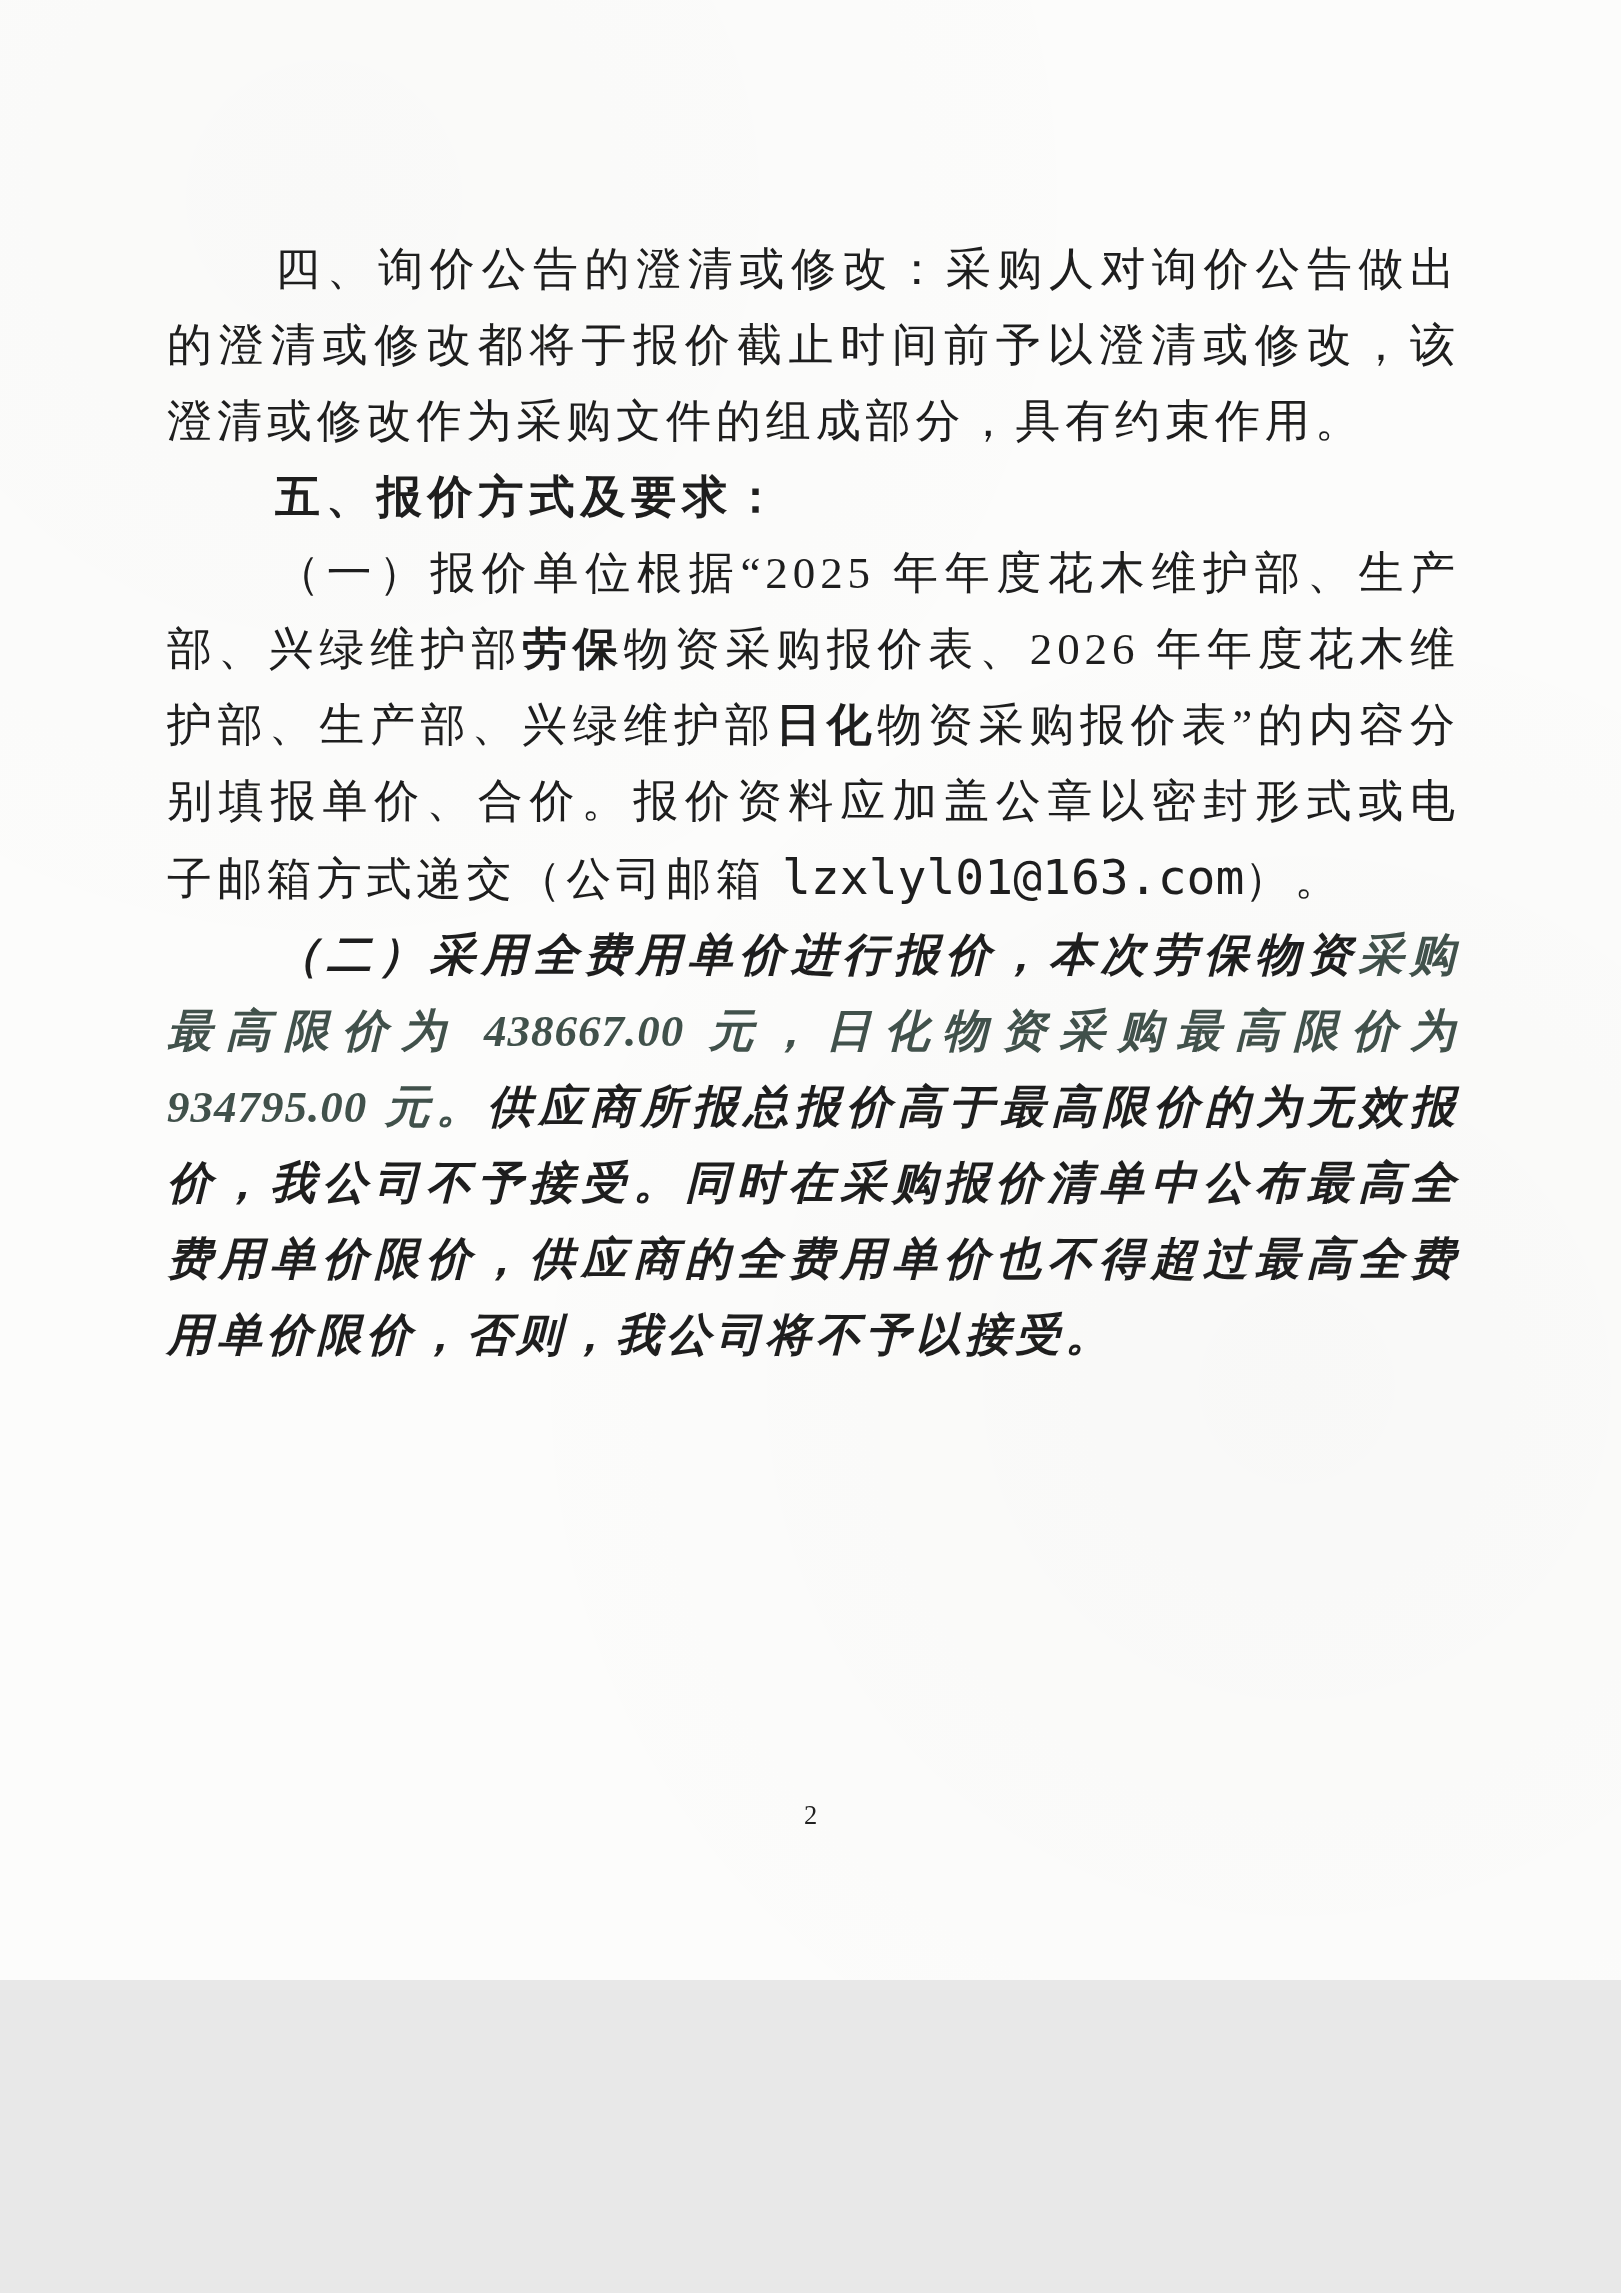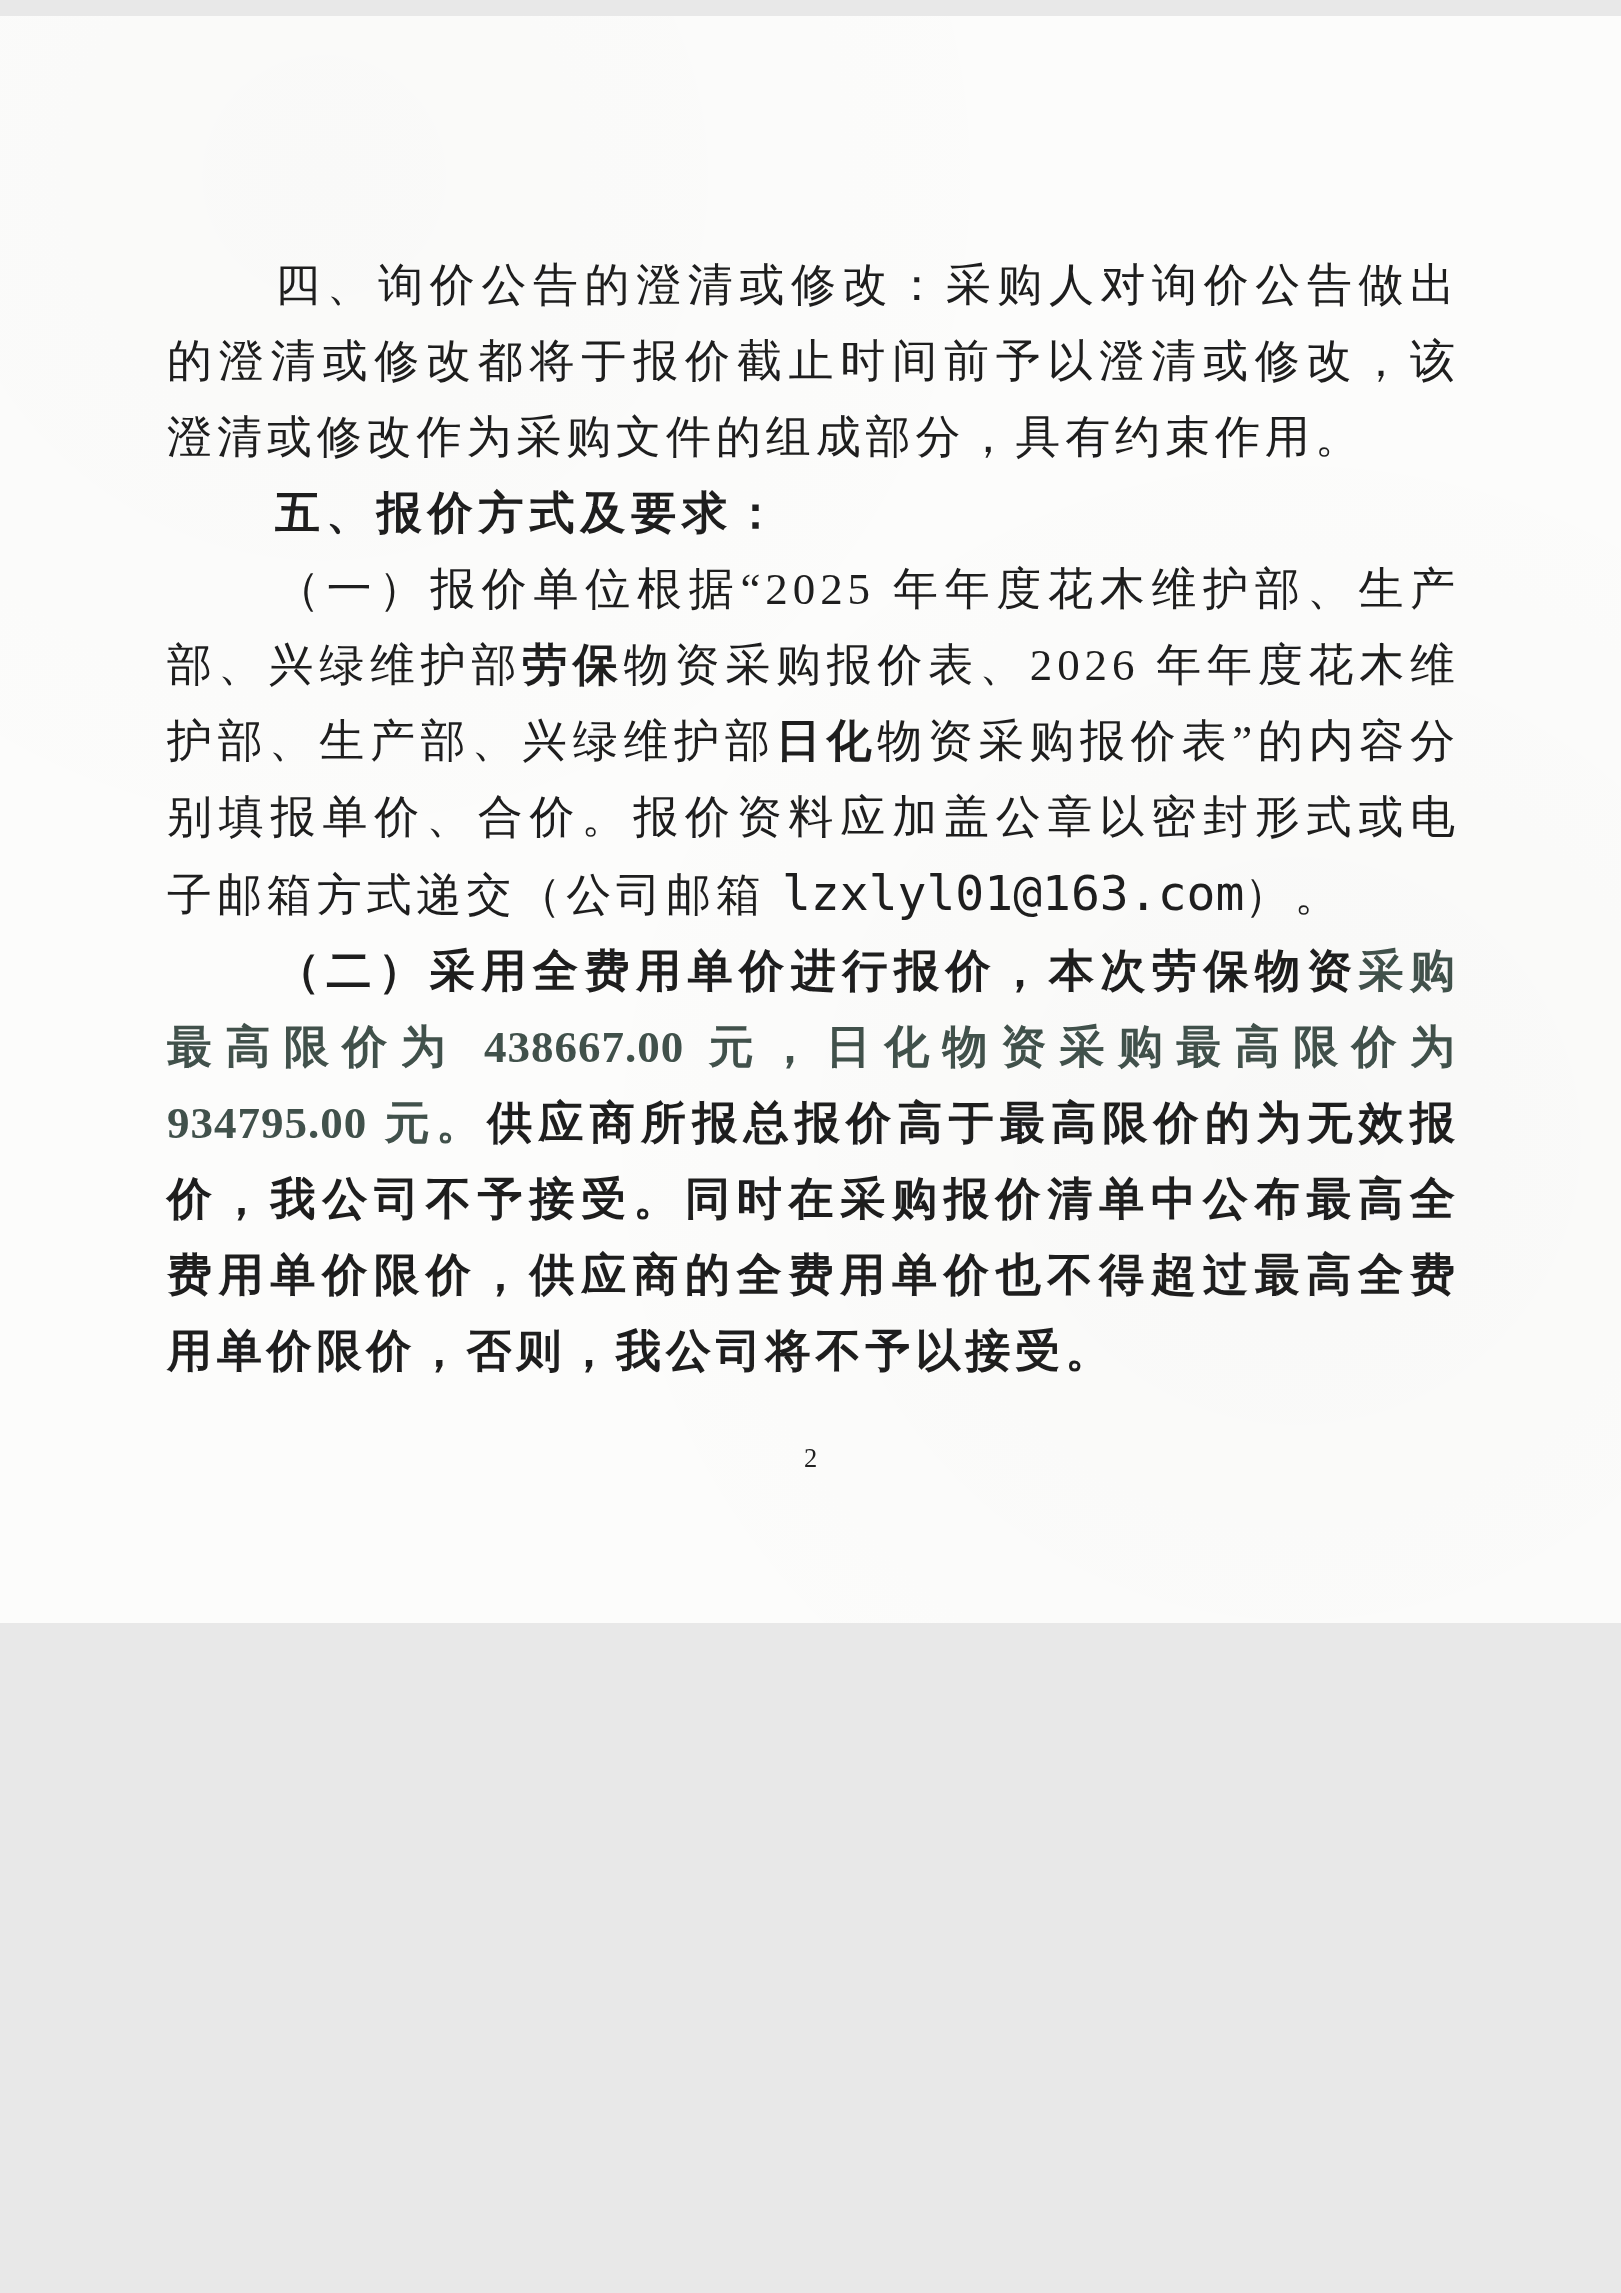--- a/index.html
+++ b/index.html
@@ -3,22 +3,22 @@
 <meta charset="utf-8">
 <style>
   html, body {
     margin: 0;
     padding: 0;
     background: #e8e8e8;
   }
   .page {
     position: relative;
     width: 1621px;
-    height: 1607px;
-    margin: 16px auto;
+    height: 1980px;
+    margin: 0 auto;
     background: #fcfcfb;
     overflow: hidden;
     font-family: "Liberation Serif", "DejaVu Serif", serif;
     color: #1e1e1e;
   }
   
   .page::before {
     content: "";
     position: absolute;
     inset: 0;
@@ -44,20 +44,21 @@
   .heading {
     font-weight: bold;
     font-family: Liberation Sans, sans-serif;
     letter-spacing: 5.9px;
   }
   .bold {
     font-weight: bold;
   }
   .bold-para {
     font-weight: bold;
+    font-style: italic;
   }
   .limit {
     color: #41514b;
   }
   .email {
     font-family: "DejaVu Sans Mono", "Liberation Mono", monospace;
     font-size: 48px;
     letter-spacing: 0;
   }
   .num {

